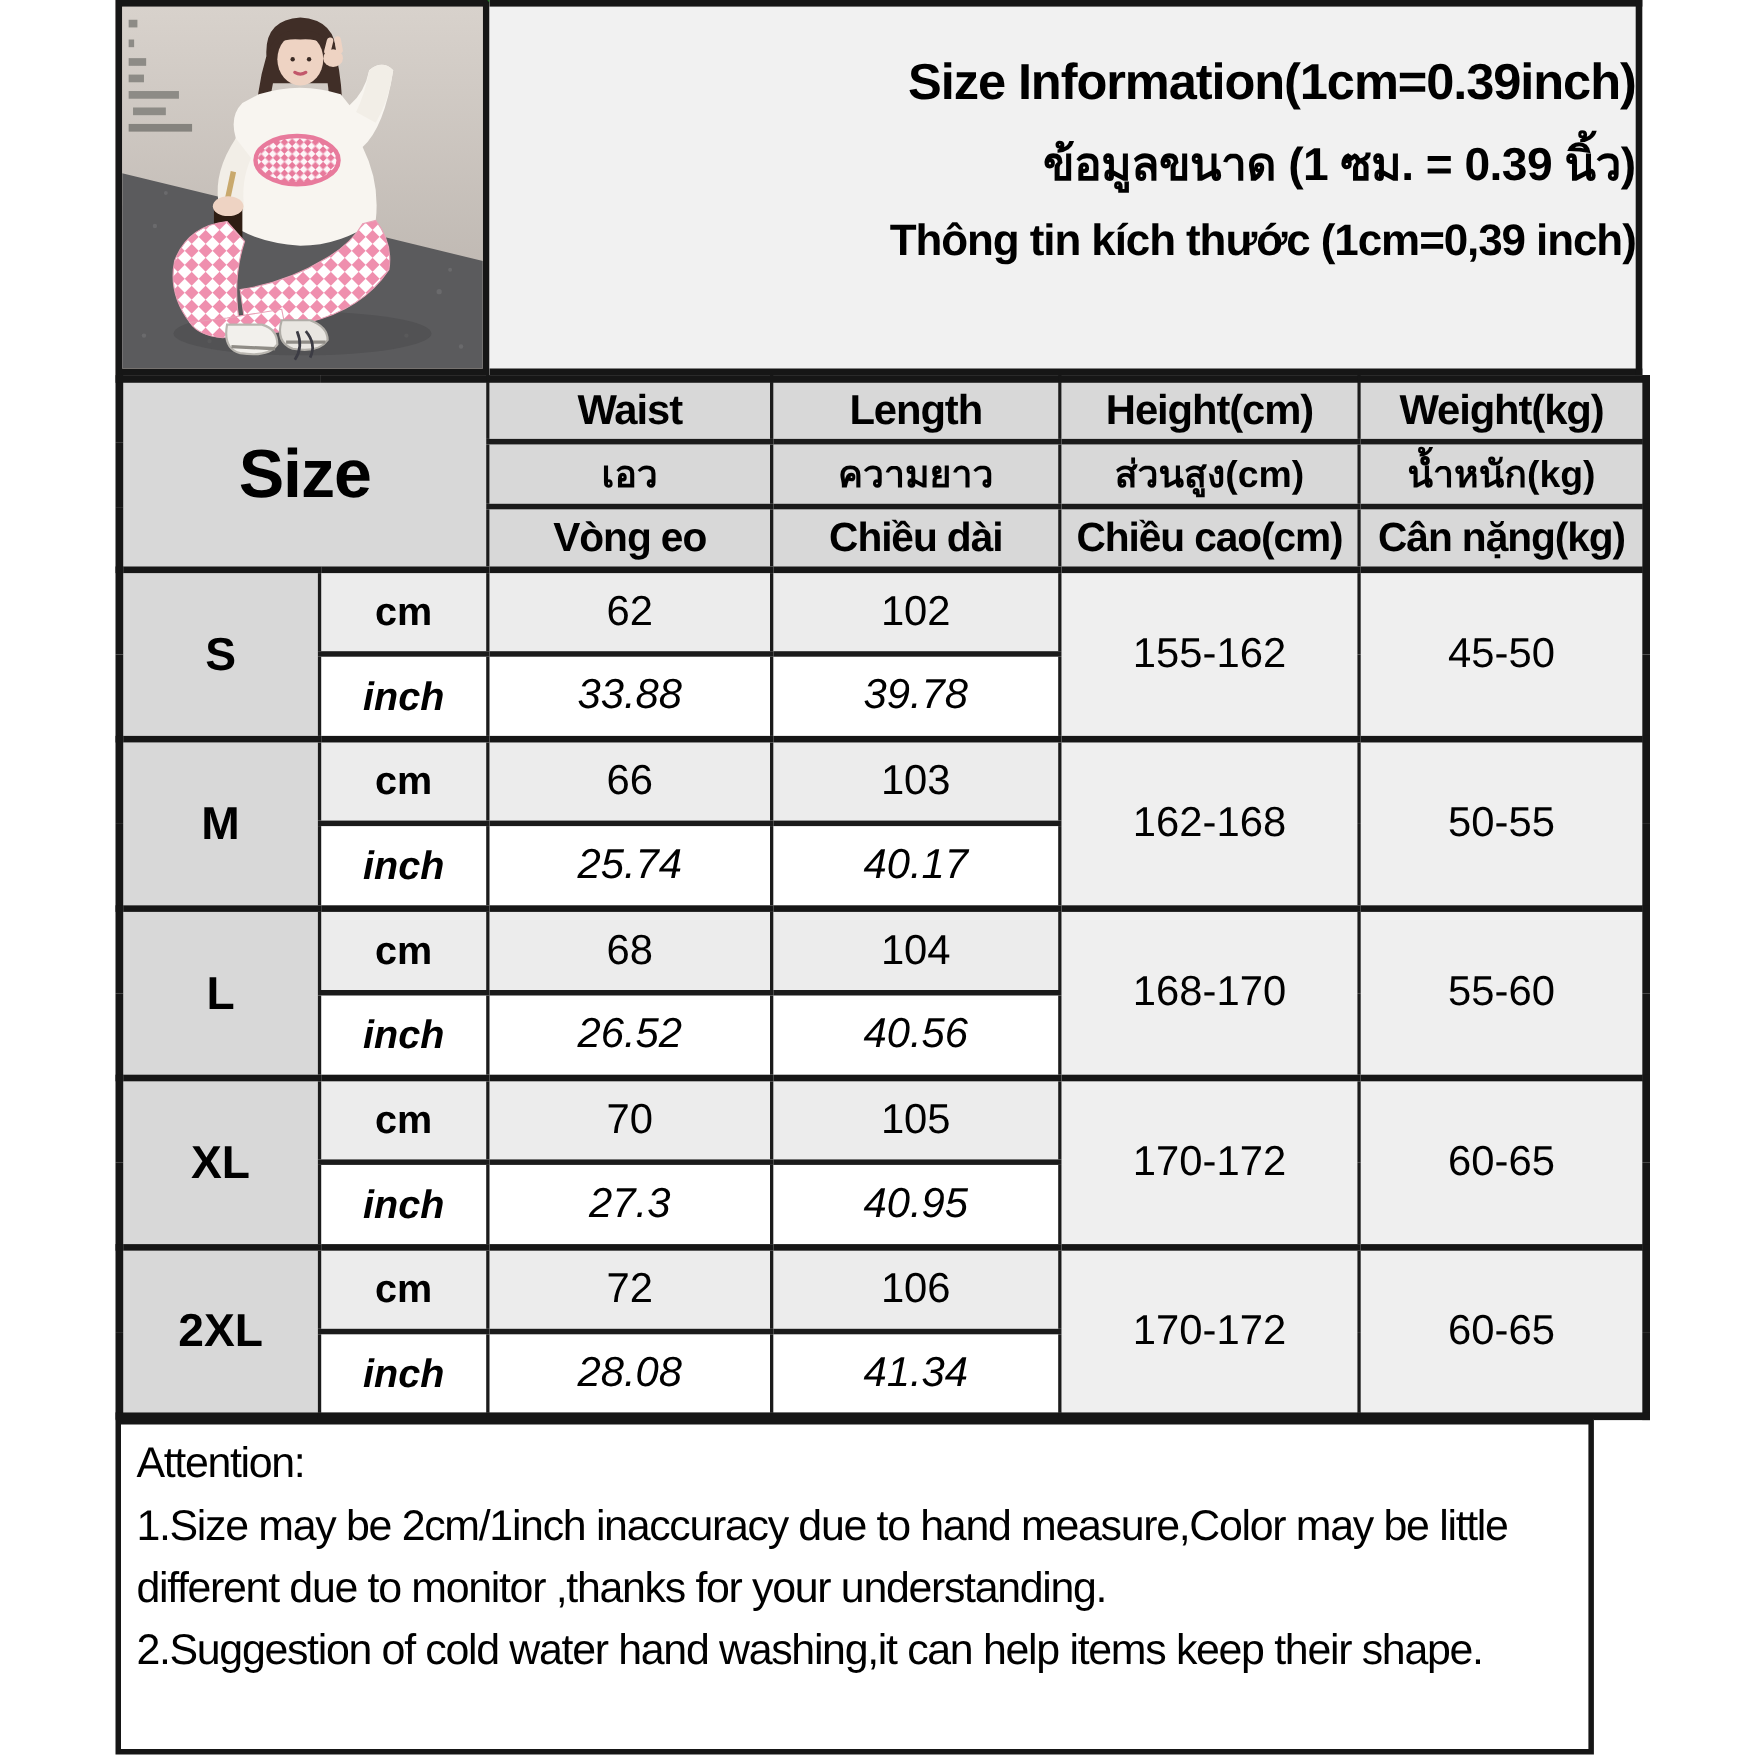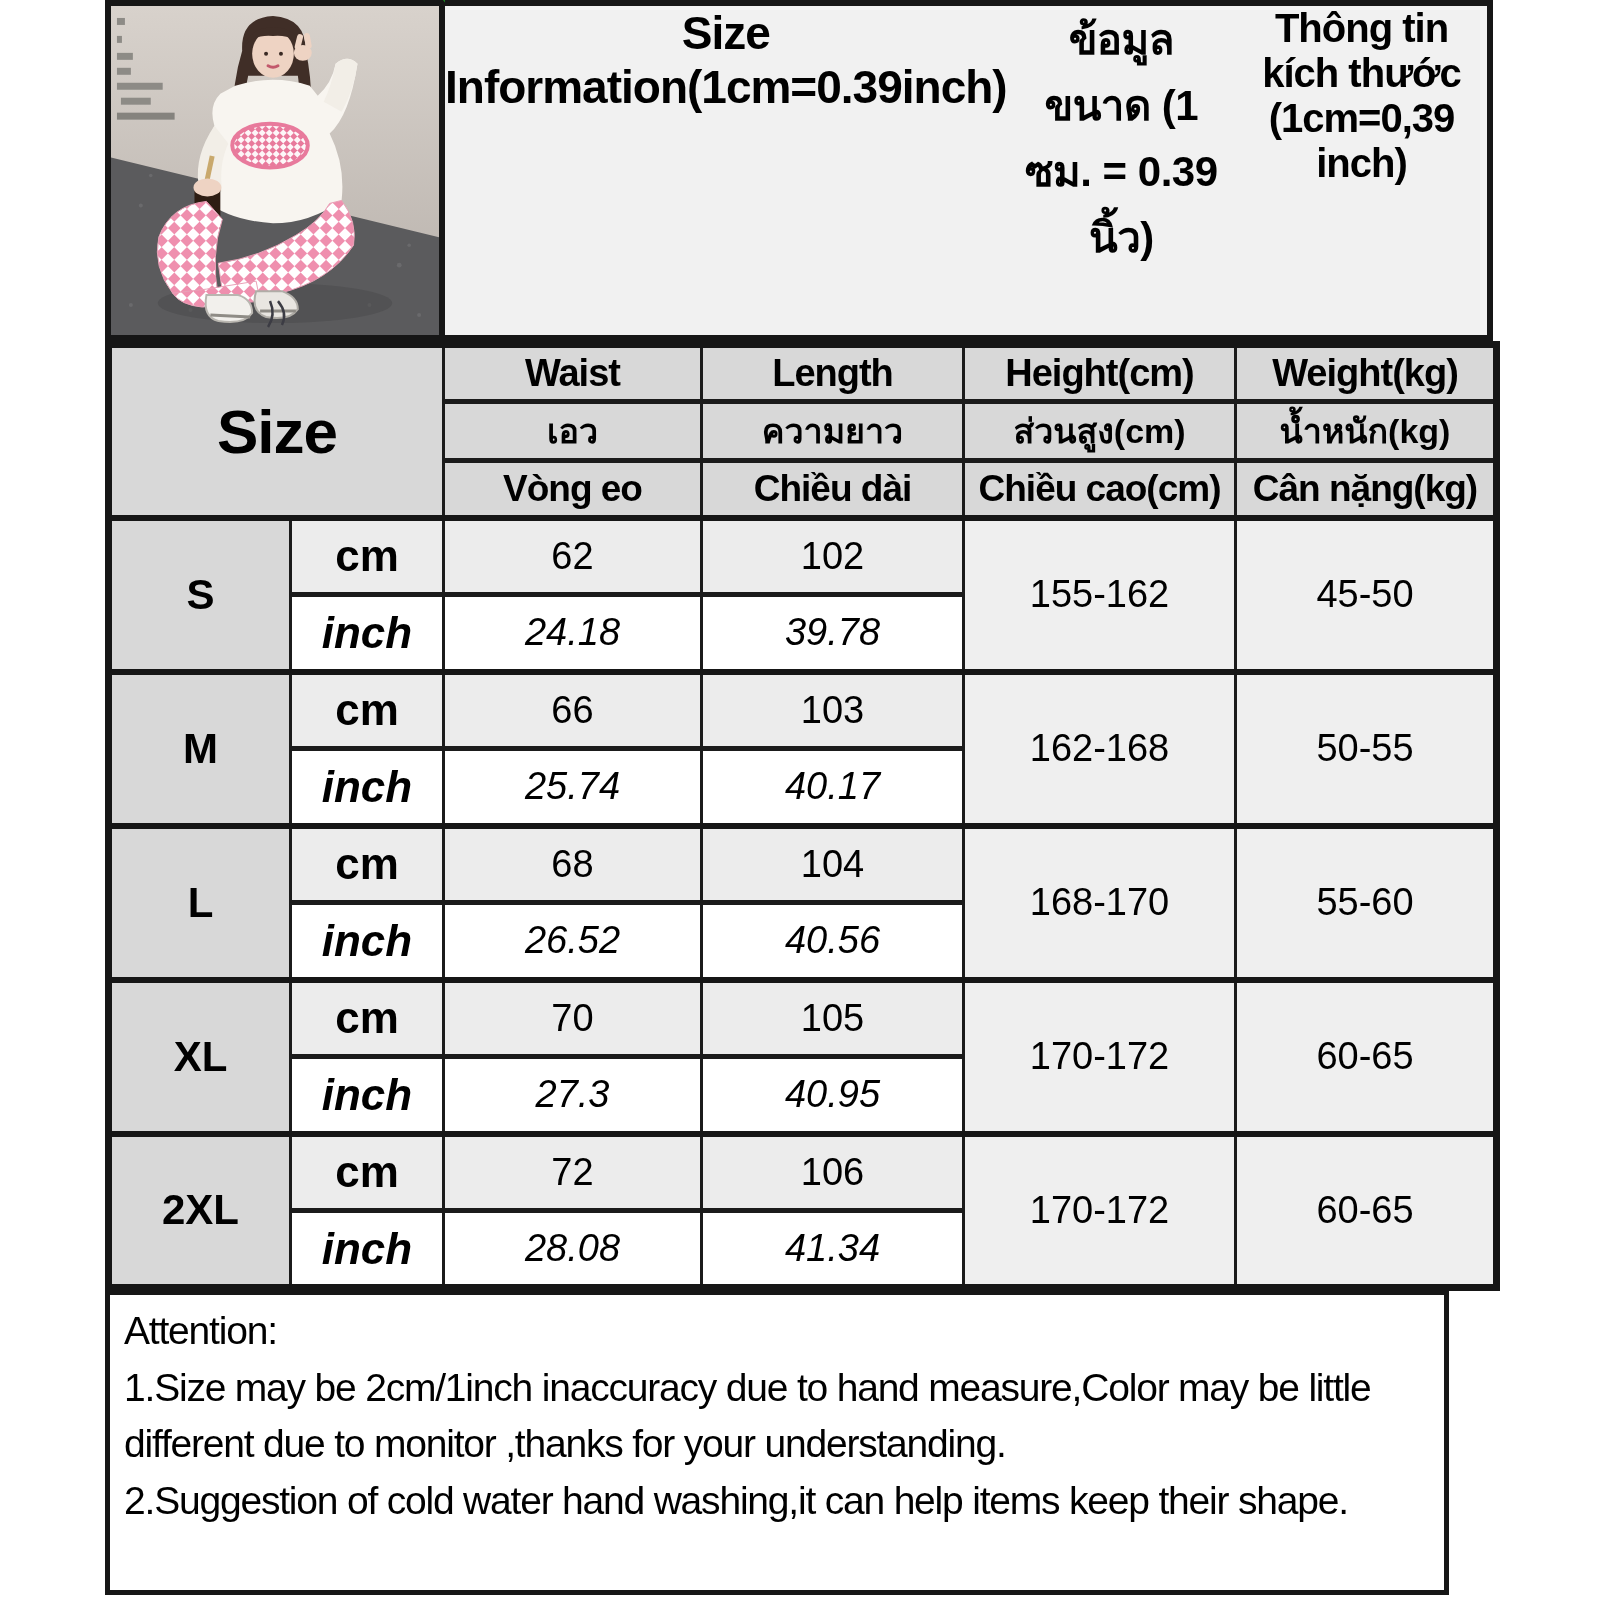--- a/index.html
+++ b/index.html
@@ -5,21 +5,21 @@
   html,body{margin:0;padding:0;background:#ffffff;}
   body{width:1600px;height:1600px;font-family:"Liberation Sans","DejaVu Sans",sans-serif;color:#000;}
   .canvas{position:relative;width:1600px;height:1600px;background:#fff;overflow:hidden;}
 
   
   .photo-box{position:absolute;left:105px;top:0;width:340px;height:341px;
     border:6px solid #161616;box-sizing:border-box;background:#cbc4bd;overflow:hidden;}
   .photo-box svg{display:block;width:100%;height:100%;}
   .title-box{position:absolute;left:445px;top:0;width:1048px;height:341px;box-sizing:border-box;
     border:6px solid #161616;border-left:none;background:#f1f1f1;
-    display:flex;flex-direction:row;justify-content:center;align-items:flex-start;
+    display:flex;flex-direction:column;justify-content:center;align-items:flex-end;
     gap:15px;padding-bottom:52px;text-align:center;}
   .title-en{font-size:46px;font-weight:bold;letter-spacing:-1px;}
   .title-th{font-size:42px;font-weight:bold;letter-spacing:-0.5px;}
   .title-vi{font-size:40px;font-weight:bold;letter-spacing:-1px;}
   .green-corner{position:absolute;left:443px;top:0;width:0;height:0;
     border-top:17px solid #1e7d22;border-left:13px solid transparent;}
 
   
   table.size-table{position:absolute;left:105px;top:341px;width:1388px;
     border-collapse:collapse;table-layout:fixed;border:7px solid #161616;}
@@ -29,21 +29,21 @@
   tr.drow{height:77px;}
   .bg-head{background:#d8d8d8;}
   .bg-cm{background:#ececec;}
   .bg-inch{background:#ffffff;font-style:italic;}
   .bg-range{background:#efefef;}
   .size-head{font-size:62px;font-weight:bold;letter-spacing:-1px;}
   .col-head-en{font-size:38px;font-weight:bold;letter-spacing:-1px;}
   .col-head-th{font-size:34px;font-weight:bold;}
   .col-head-vi{font-size:37px;font-weight:bold;letter-spacing:-1px;}
   .size-label{font-size:42px;font-weight:bold;}
-  .unit{font-size:44px;font-weight:bold;}
+  .unit{font-size:36px;font-weight:bold;}
   .num{font-size:38px;font-weight:normal;}
   .range{font-size:38px;font-weight:normal;}
   .size-table tr.hsep td,.size-table tr.hsep th{border-bottom:5px solid #1b1b1b;}
   .size-table tr.group-start td,.size-table tr.group-start th{border-top:6px solid #161616;}
   .size-table tr.inch-row td{border-top:5px solid #1b1b1b;}
 
   
   .attention-box{position:absolute;left:105px;top:1290px;width:1344px;height:305px;
     box-sizing:border-box;border:5px solid #161616;background:#fff;
     padding:8px 14px;font-size:39px;line-height:1.42;letter-spacing:-1.2px;}
@@ -185,21 +185,21 @@
       <tr class="drow group-start">
         <th class="bg-head size-label" rowspan="2">S</th>
         <td class="bg-cm unit">cm</td>
         <td class="bg-cm num">62</td>
         <td class="bg-cm num">102</td>
         <td class="bg-range range" rowspan="2">155-162</td>
         <td class="bg-range range" rowspan="2">45-50</td>
       </tr>
       <tr class="drow inch-row">
         <td class="bg-inch unit">inch</td>
-        <td class="bg-inch num">24.18</td>
+        <td class="bg-inch num">33.88</td>
         <td class="bg-inch num">39.78</td>
       </tr>
 
       <tr class="drow group-start">
         <th class="bg-head size-label" rowspan="2">M</th>
         <td class="bg-cm unit">cm</td>
         <td class="bg-cm num">66</td>
         <td class="bg-cm num">103</td>
         <td class="bg-range range" rowspan="2">162-168</td>
         <td class="bg-range range" rowspan="2">50-55</td>

